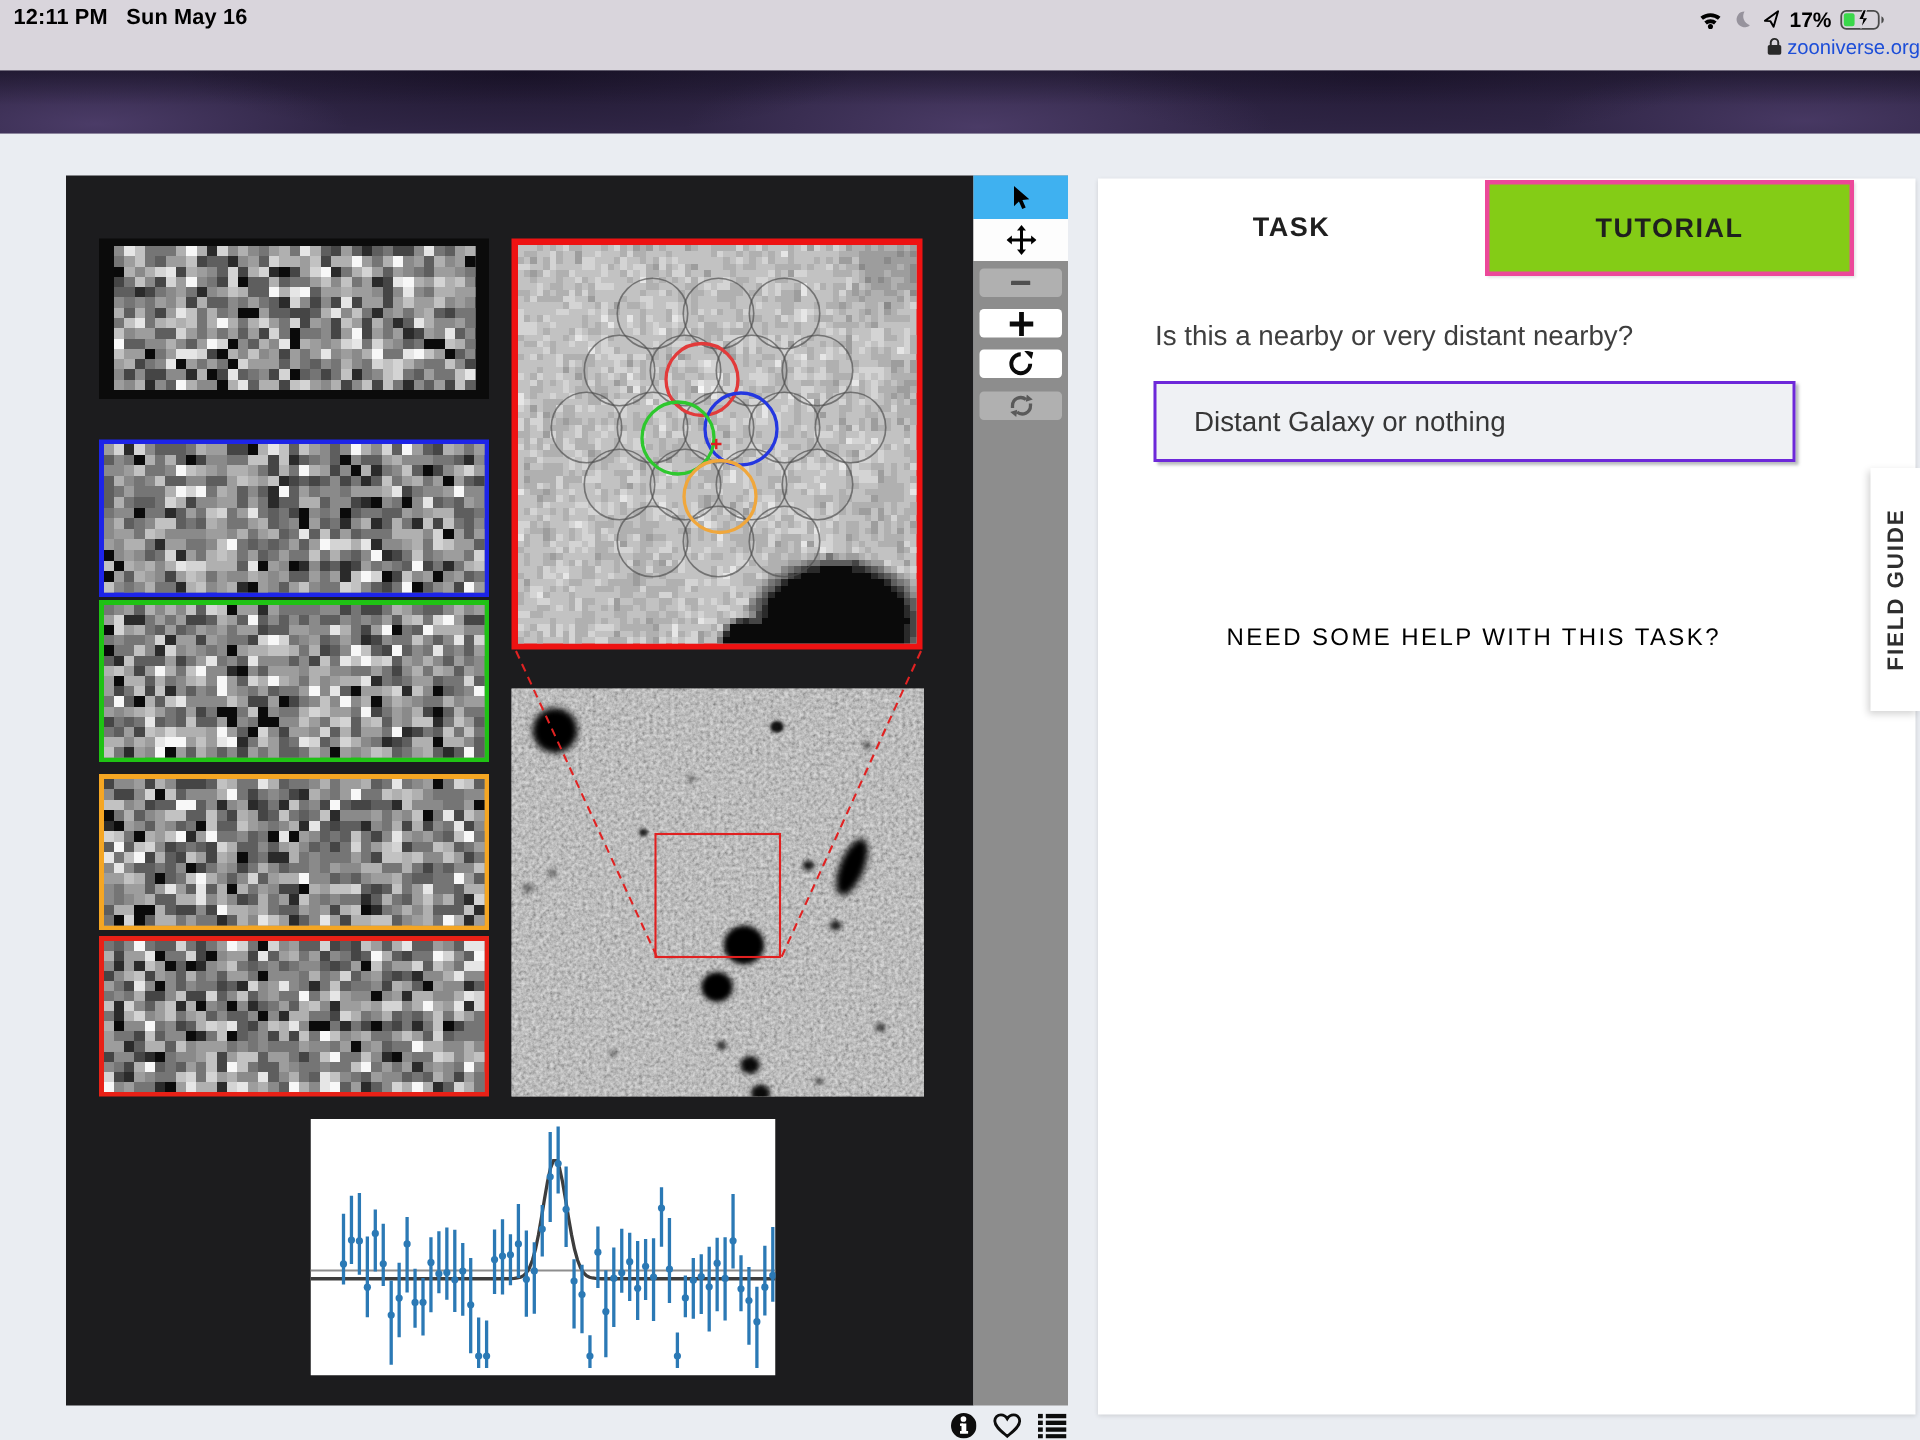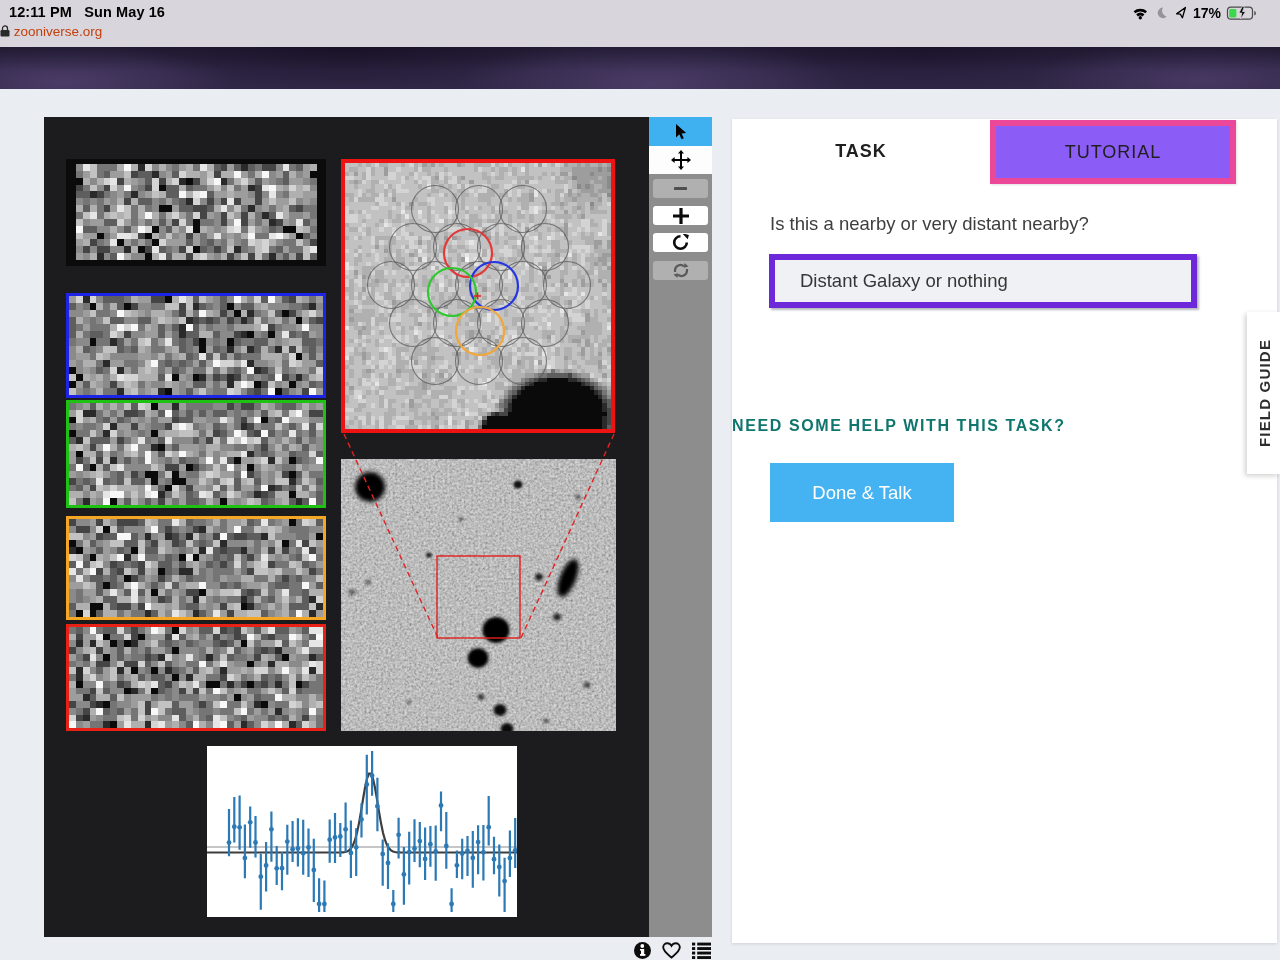--- a/index.html
+++ b/index.html
@@ -10,34 +10,34 @@
 radial-gradient(ellipse 240px 55px at 5% 85%,rgba(125,100,165,.35),rgba(125,100,165,0) 70%),
 radial-gradient(ellipse 320px 60px at 27% 5%,rgba(16,10,28,.5),rgba(16,10,28,0) 70%),
 radial-gradient(ellipse 280px 70px at 51% 90%,rgba(130,104,170,.32),rgba(130,104,170,0) 70%),
 radial-gradient(ellipse 300px 60px at 72% 10%,rgba(24,16,40,.5),rgba(24,16,40,0) 70%),
 radial-gradient(ellipse 250px 55px at 94% 80%,rgba(120,95,160,.32),rgba(120,95,160,0) 70%)}
 #darkpanel{left:44px;top:117px;width:605px;height:820px;background:#1c1c1e}
 #toolbar{left:649px;top:117px;width:63px;height:820px;background:#8d8d8d}
 .tbtn{position:absolute;left:0;width:63px;display:flex;align-items:center;justify-content:center}
 .sbtn{position:absolute;left:4px;width:55px;height:19px;border-radius:3px;display:flex;align-items:center;justify-content:center}
 #taskpanel{left:732px;top:119px;width:545px;height:824px;background:#fff;box-shadow:0 1px 3px rgba(0,0,0,.12)}
-#tuttab{position:absolute;left:258px;top:1px;width:246px;height:64px;background:#8b5cf6;border:6px solid #ec4899;
-display:flex;align-items:center;justify-content:center;font-weight:normal;font-size:18px;letter-spacing:1px;color:#1f1f1f;box-shadow:1px 1px 2px rgba(0,0,0,.12)}
+#tuttab{position:absolute;left:258px;top:1px;width:246px;height:64px;background:#84cc16;border:3px solid #ec4899;
+display:flex;align-items:center;justify-content:center;font-weight:bold;font-size:18px;letter-spacing:1px;color:#1f1f1f;box-shadow:1px 1px 2px rgba(0,0,0,.12)}
 #tasktab{position:absolute;left:0;top:0;width:258px;height:65px;display:flex;align-items:center;justify-content:center;font-weight:bold;font-size:18px;letter-spacing:1px;color:#1f1f1f}
 .q{position:absolute;left:38px;top:94px;font-size:18.5px;color:#3e3e3e}
-.ans{position:absolute;left:37px;width:428px;height:54px;background:#eff1f4;border:6px solid #6d28d9;
+.ans{position:absolute;left:37px;width:428px;height:54px;background:#eff1f4;border:2px solid #6d28d9;
 box-shadow:2px 2px 2px rgba(120,125,130,.55);display:flex;align-items:center;padding-left:25px;font-size:18.5px;color:#363636}
-#help{position:absolute;left:0;width:501px;top:298px;font-size:16px;font-weight:bold;letter-spacing:1.6px;color:#0f766e}
+#help{position:absolute;left:0;width:501px;text-align:center;top:298px;font-size:16px;font-weight:normal;letter-spacing:1.6px;color:#000000}
 #donetalk{position:absolute;left:38px;top:344px;width:184px;height:59px;background:#45b2f1;color:#fff;font-size:18.5px;display:flex;align-items:center;justify-content:center}
 #done{position:absolute;left:236px;top:344px;width:224px;height:59px;background:#129a48;color:#fff;font-size:18.5px;display:flex;align-items:center;justify-content:center}
 #fieldguide{left:1247px;top:312px;width:33px;height:162px;background:#fff;box-shadow:-2px 2px 5px rgba(0,0,0,.18)}
 #fieldguide span{position:absolute;left:50%;top:50%;transform:translate(-50%,-50%) rotate(-90deg);white-space:nowrap;font-size:15px;font-weight:bold;letter-spacing:1.2px;color:#2e2e2e}
 #metaicons{left:634px;top:941px;width:80px;height:18px;display:flex;gap:11px;align-items:center}
 #stext{left:9px;top:4px;font-size:14.5px;font-weight:700;color:#000;letter-spacing:.1px}
-#urlrow{left:0;top:24px;width:1280px;height:23px;text-align:left;font-size:13.5px;color:#c2410c}
+#urlrow{left:0;top:24px;width:1280px;height:23px;text-align:right;font-size:13.5px;color:#1d4ed8}
 #sicons{right:23px;top:5px}
 </style></head>
 <body>
 <div class="abs" id="statusbar">
   <div class="abs" id="stext">12:11&nbsp;PM&nbsp;&nbsp;&nbsp;Sun&nbsp;May&nbsp;16</div>
   <div class="abs" id="urlrow"><svg width="10" height="12" viewBox="0 0 10 12" style="vertical-align:-1px">
         <rect x="0.5" y="5" width="9" height="6.5" rx="1.2" fill="#2a2a2a"></rect>
         <path d="M2.5 5V3.4a2.5 2.5 0 0 1 5 0V5" fill="none" stroke="#2a2a2a" stroke-width="1.3"></path>
       </svg> zooniverse.org</div>
   <div class="abs" id="sicons"><svg width="136" height="16" viewBox="0 0 136 16">
@@ -349,21 +349,20 @@
         <path d="M4.5 15l-4-3.4 4.6-1.4z" fill="#5a5a5a"></path>
       </svg>
     </div>
 </div>
 <div class="abs" id="taskpanel">
   <div id="tasktab">TASK</div>
   <div id="tuttab">TUTORIAL</div>
   <div class="q">Is this a nearby or very distant nearby?</div>
   <div class="ans" style="top:135px">Distant Galaxy or nothing</div>
   <div id="help">NEED SOME HELP WITH THIS TASK?</div>
-  <div id="donetalk">Done &amp; Talk</div>
 </div>
 <div class="abs" id="fieldguide">
     <span>FIELD GUIDE</span>
   </div>
 <div class="abs" id="metaicons">
 <svg width="17" height="17" viewBox="0 0 17 17">
       <circle cx="8.5" cy="8.5" r="8.5" fill="#0d0d0d"></circle>
       <g fill="#fff">
         <rect x="7" y="7" width="3.2" height="6.5"></rect>
         <rect x="6" y="12" width="5.4" height="1.8"></rect>

